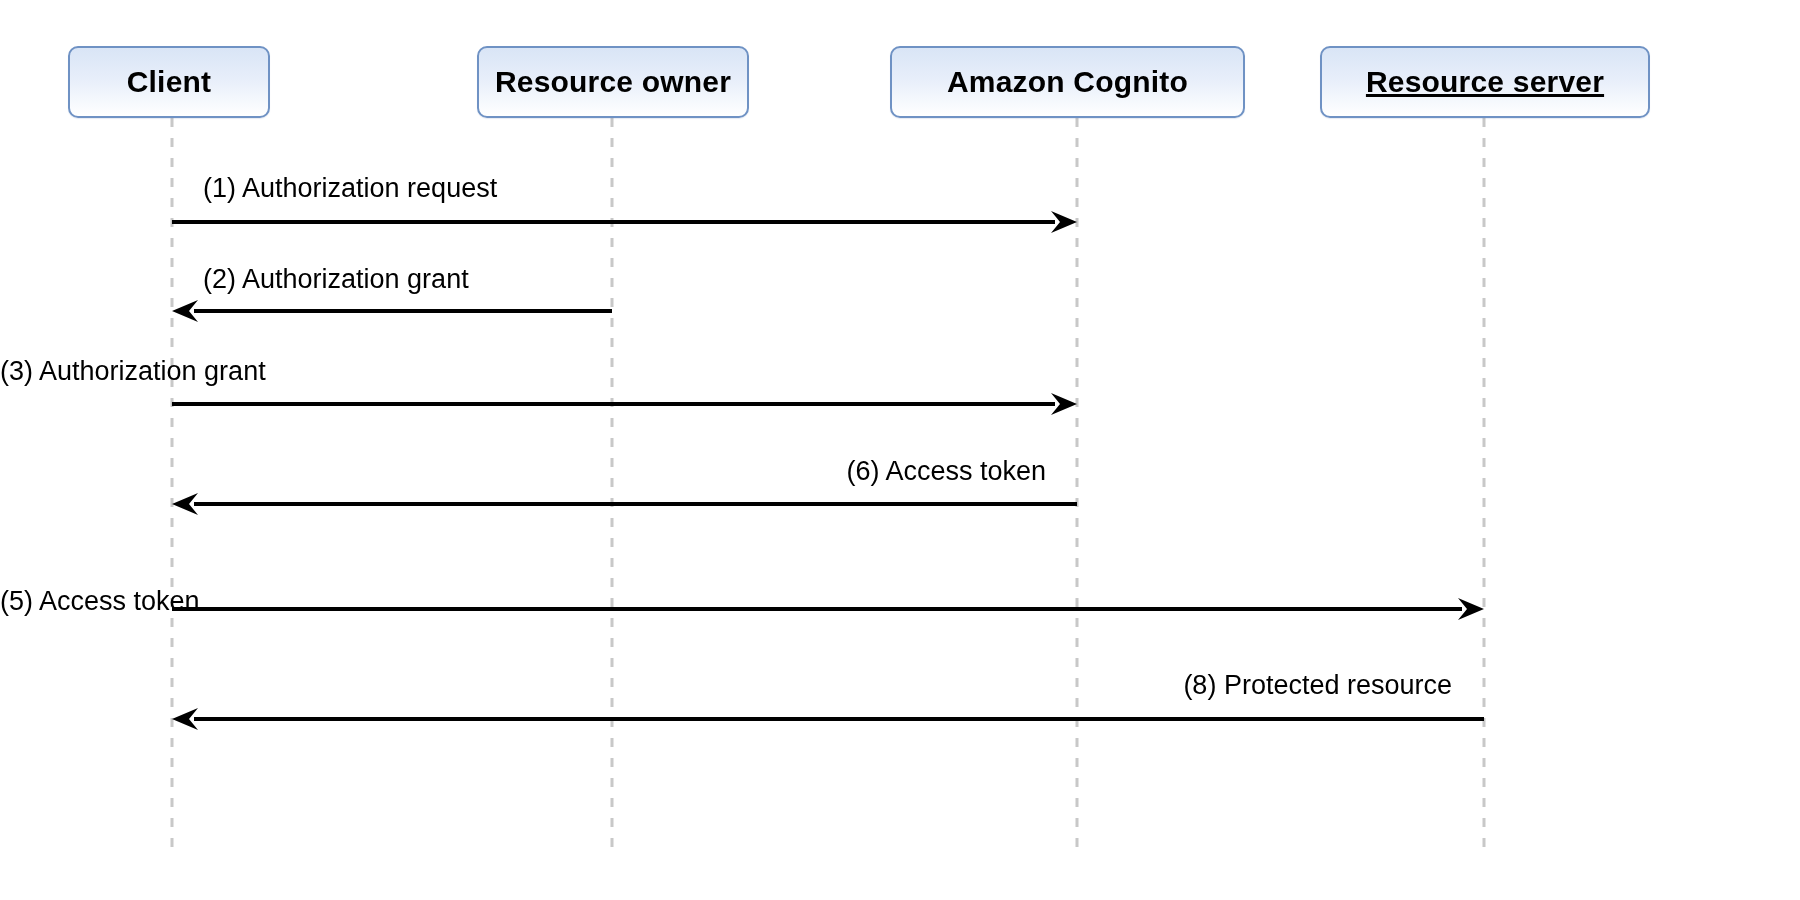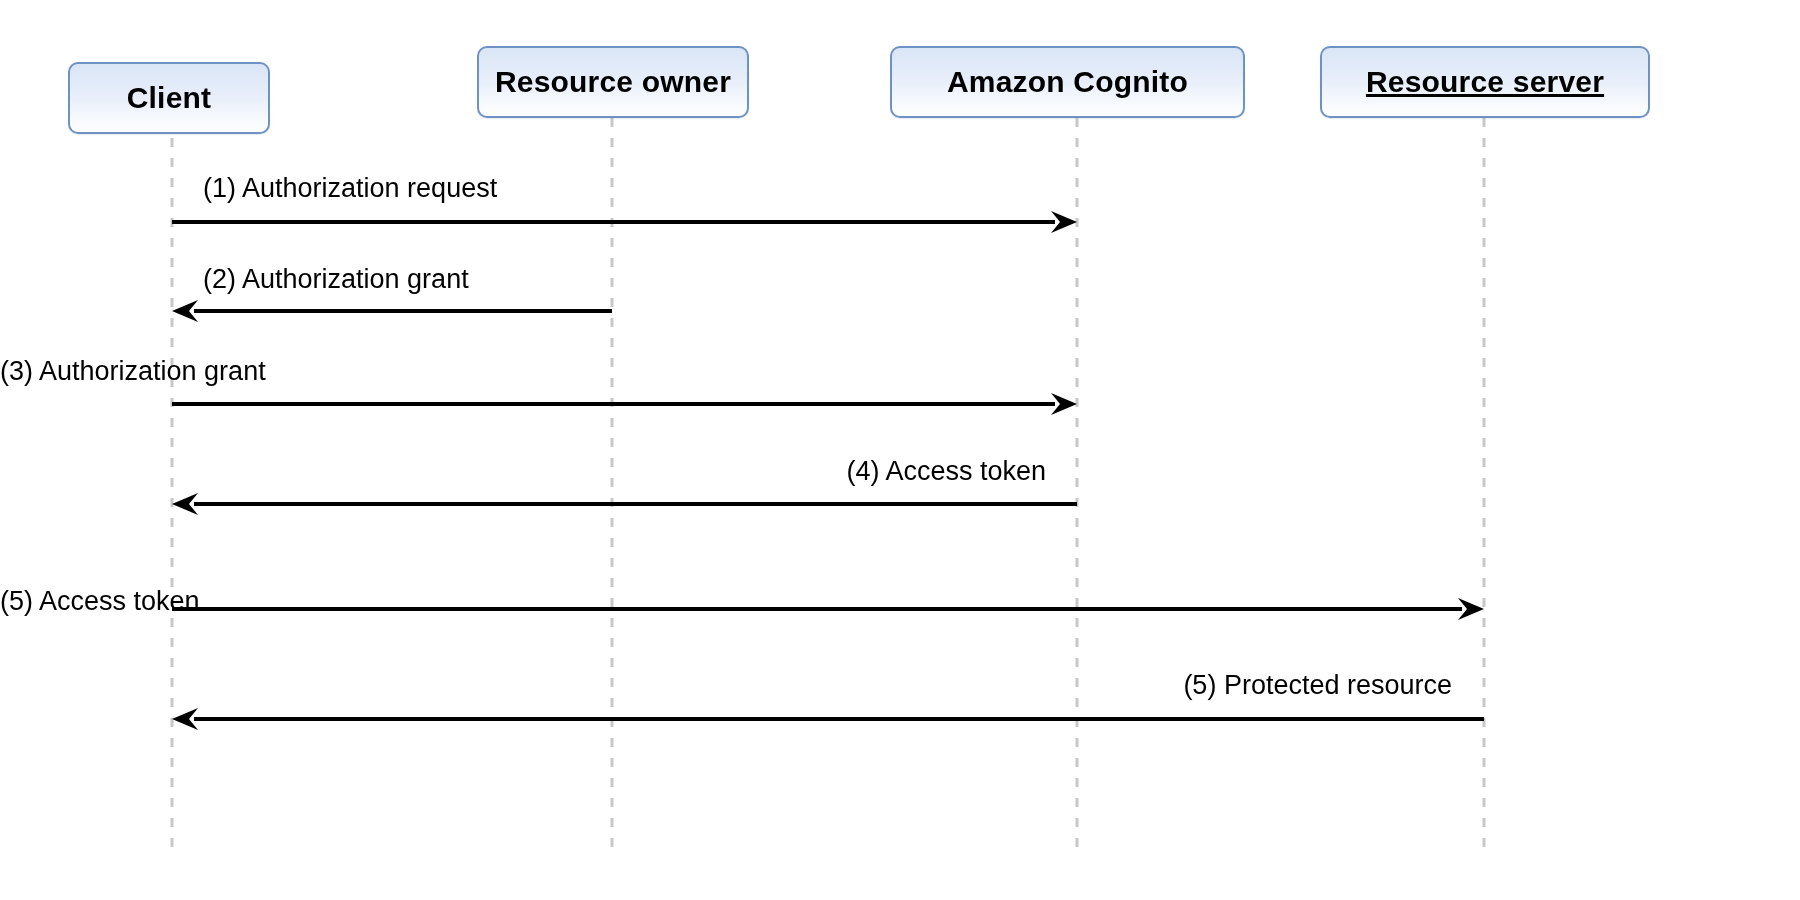--- a/index.html
+++ b/index.html
@@ -79,35 +79,35 @@
         <line x1="1077" y1="504" x2="194" y2="504" stroke="#000000" stroke-width="4"></line>
         <path d="M 172 504 L 198 493 L 189 504 L 198 515 Z" fill="#000000"></path>
         <line x1="172" y1="609" x2="1462" y2="609" stroke="#000000" stroke-width="4"></line>
         <path d="M 1484 609 L 1458 598 L 1467 609 L 1458 620 Z" fill="#000000"></path>
         <line x1="1484" y1="719" x2="194" y2="719" stroke="#000000" stroke-width="4"></line>
         <path d="M 172 719 L 198 708 L 189 719 L 198 730 Z" fill="#000000"></path>
       </g>
   </svg>
 
   <div id="participants-layer">
-      <div class="participant-box" style="left: 68px; top: 62px; width: 202px; height: 72px;">
+      <div class="participant-box" style="left: 68px; top: 46px; width: 202px; height: 72px;">
         <span class="participant-label">Client</span>
       </div>
       <div class="participant-box" style="left: 477px; top: 46px; width: 272px; height: 72px; justify-content: center;">
         <span class="participant-label">Resource owner</span>
       </div>
       <div class="participant-box" style="left: 890px; top: 46px; width: 355px; height: 72px;">
         <span class="participant-label">Amazon Cognito</span>
       </div>
       <div class="participant-box" style="left: 1320px; top: 46px; width: 330px; height: 72px; text-decoration: underline;">
         <span class="participant-label">Resource server</span>
       </div>
     </div>
   <div id="message-labels-layer">
       <div class="message-label" style="top: 175px; left: 203px; text-align: left;">(1) Authorization request</div>
       <div class="message-label" style="top: 266px; left: 203px; text-align: center;">(2) Authorization grant</div>
       <div class="message-label" style="top: 358px; left: 0px; width: 1046px; ">(3) Authorization grant</div>
-      <div class="message-label" style="top: 458px; left: 0px; width: 1046px; text-align: right;">(4) Access token</div>
+      <div class="message-label" style="top: 458px; left: 0px; width: 1046px; text-align: right;">(6) Access token</div>
       <div class="message-label" style="top: 588px; left: 0px; width: 1452px; text-align: left;">(5) Access token</div>
-      <div class="message-label" style="top: 672px; left: 0px; width: 1452px; text-align: right;">(5) Protected resource</div>
+      <div class="message-label" style="top: 672px; left: 0px; width: 1452px; text-align: right;">(8) Protected resource</div>
     </div>
 
 </div>
 
 </body></html>

